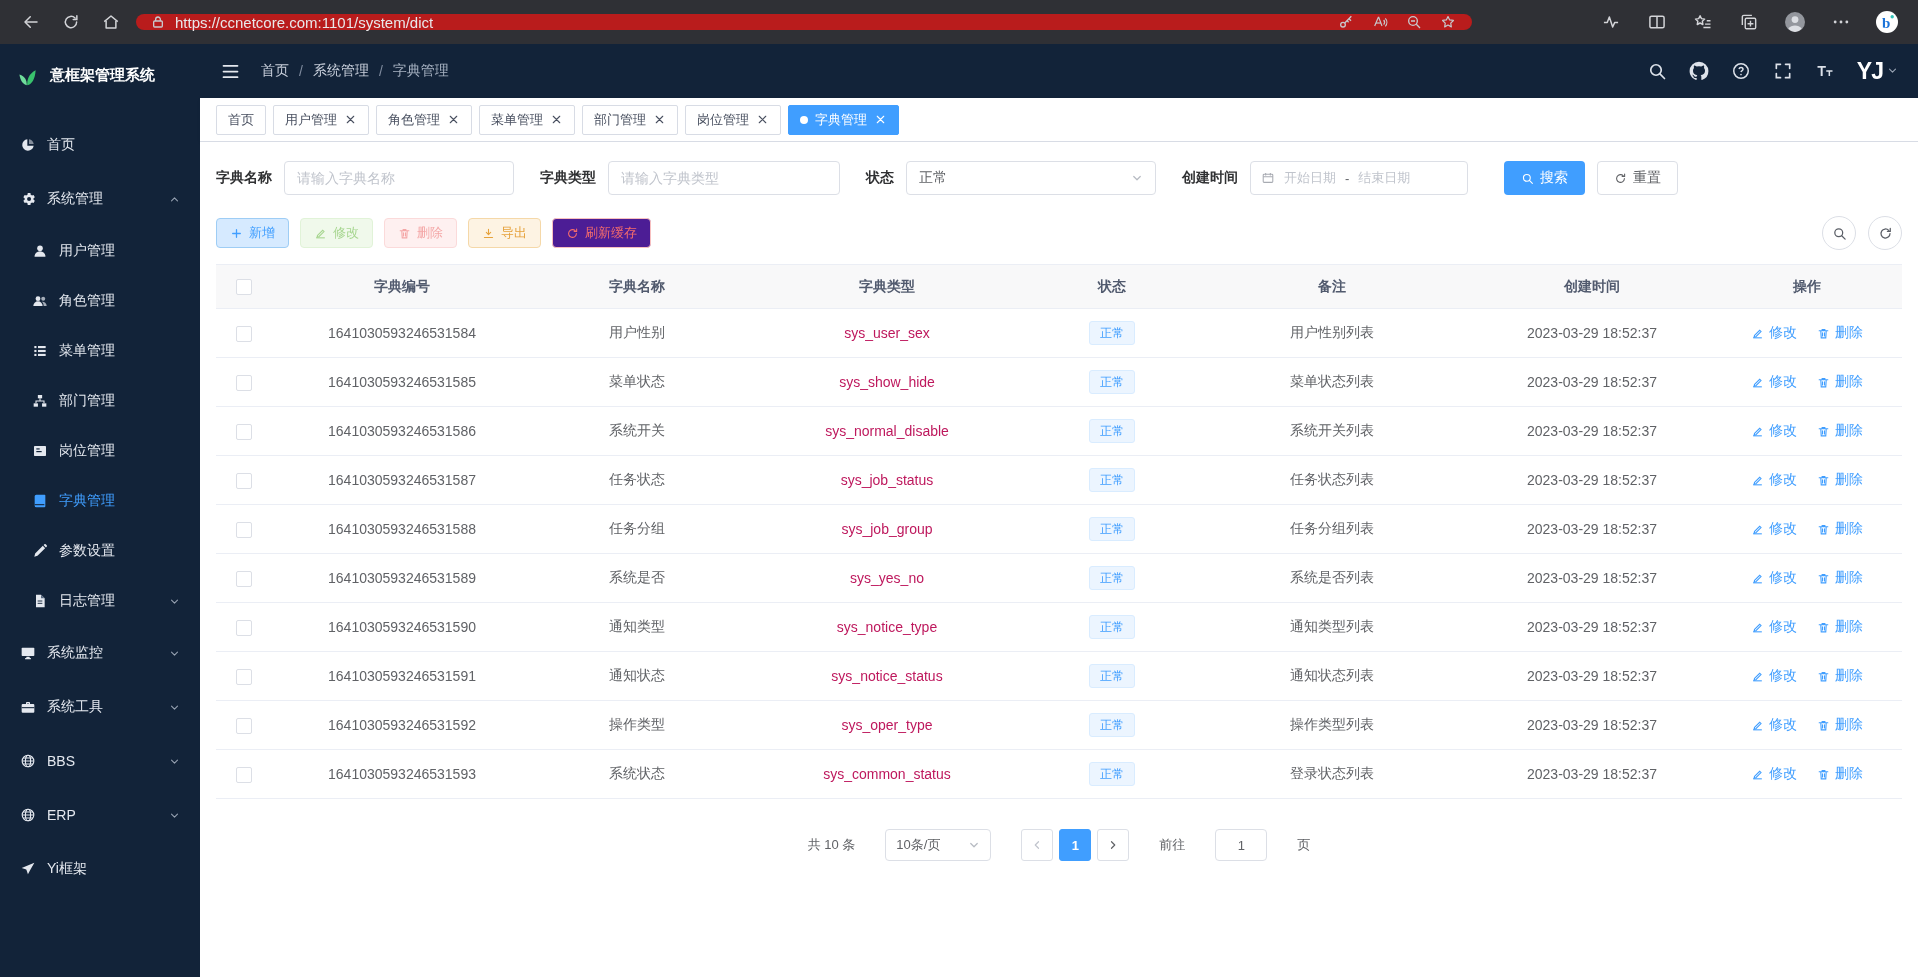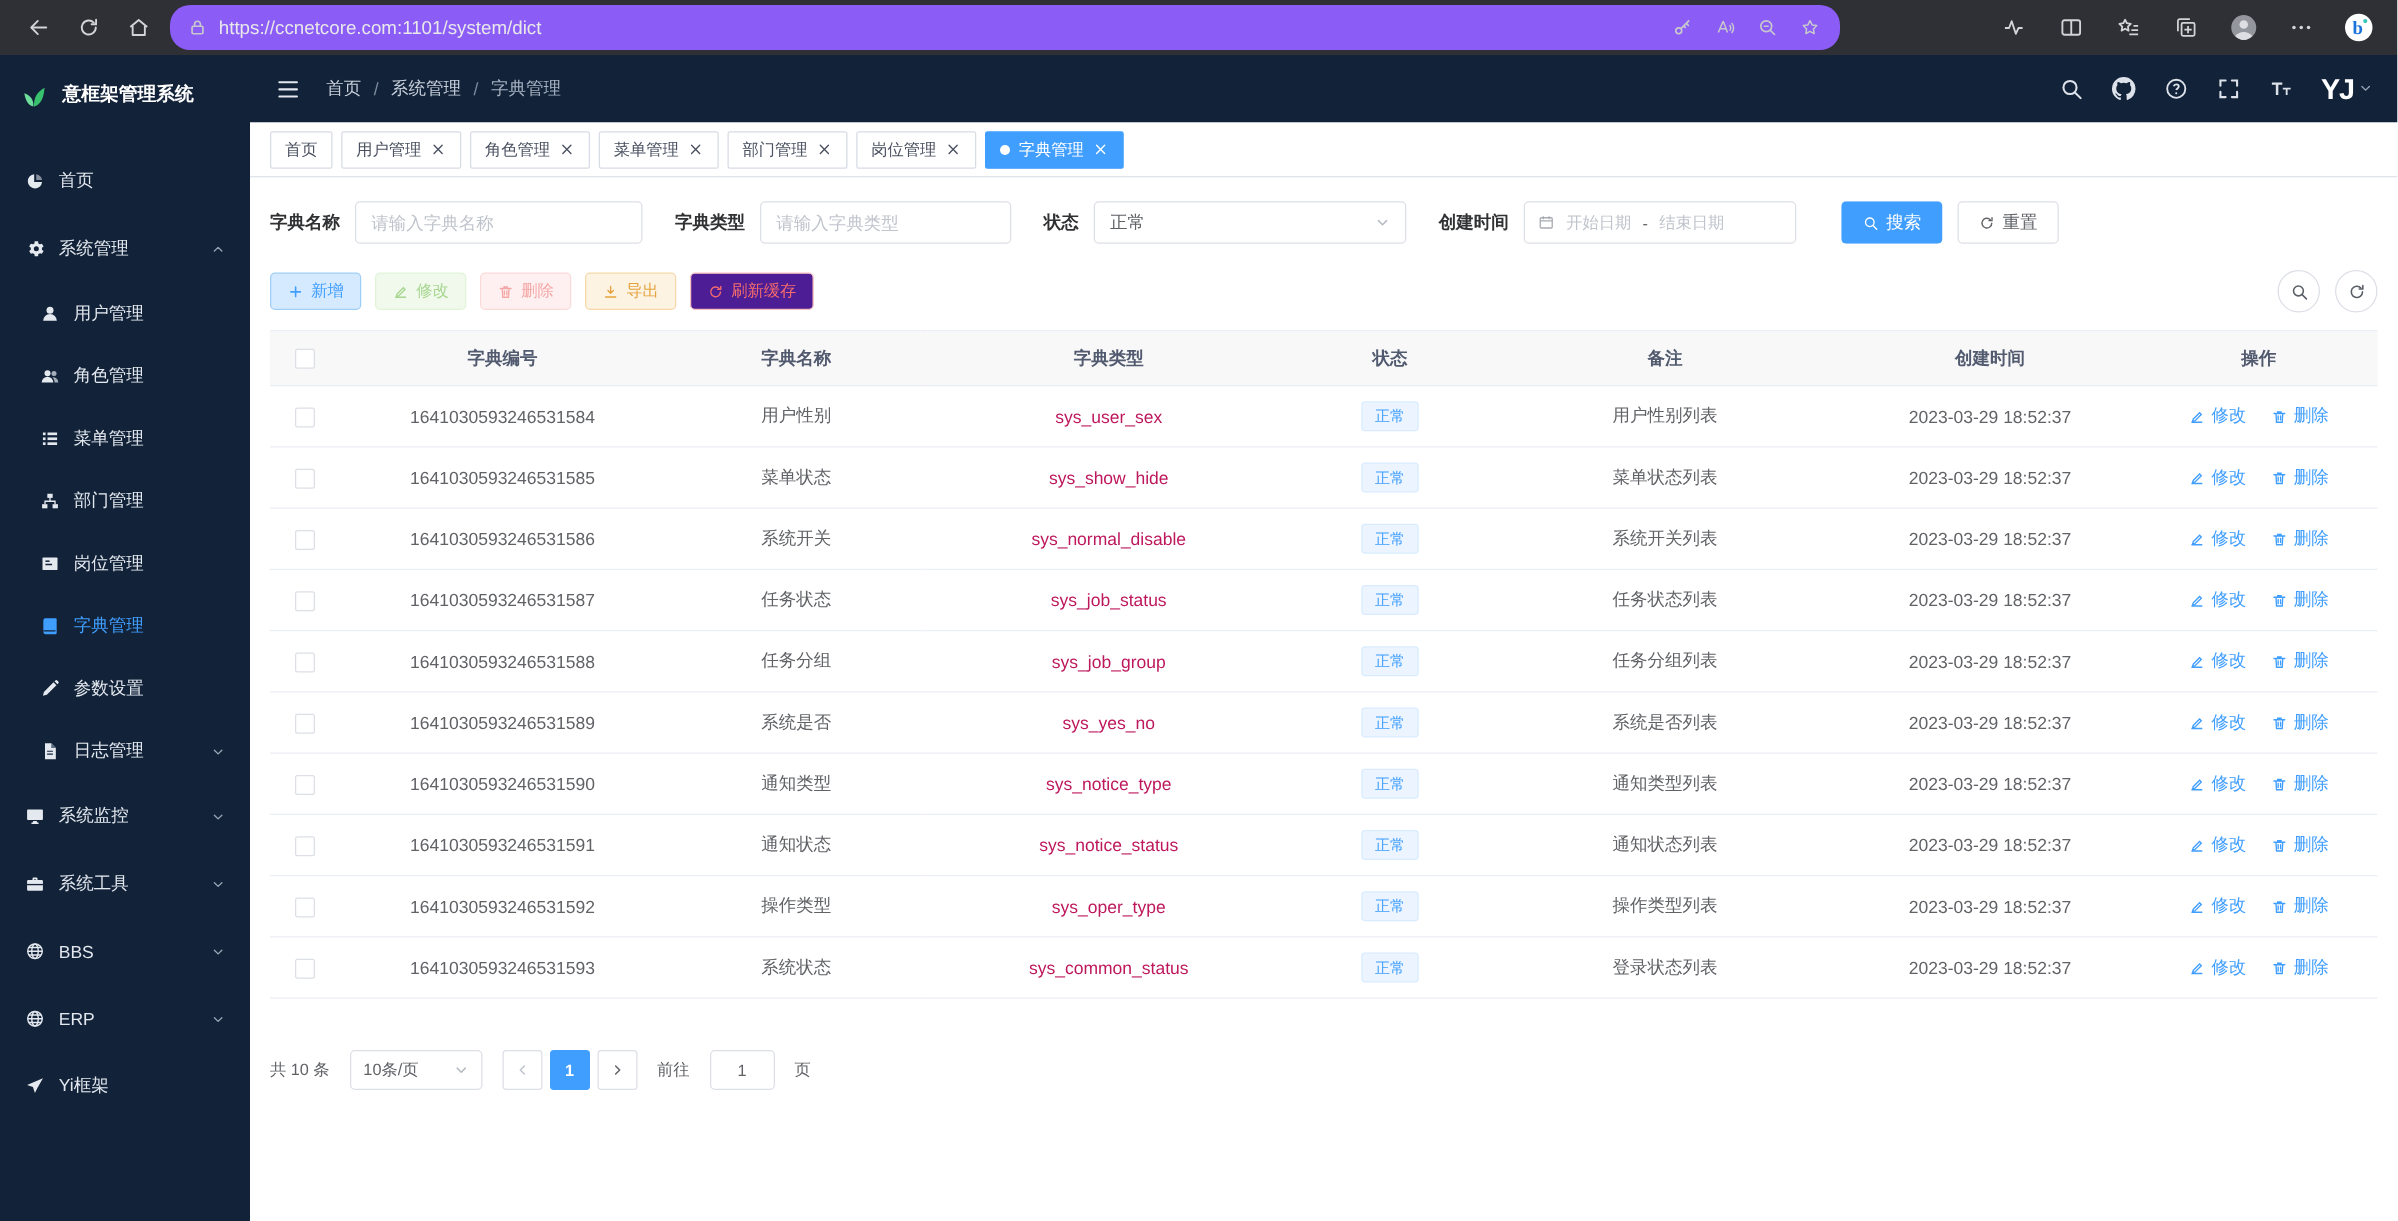--- a/index.html
+++ b/index.html
@@ -5,21 +5,21 @@
   *{box-sizing:border-box;margin:0;padding:0}
   html,body{width:1918px;height:977px;overflow:hidden}
   body{font-family:"Liberation Sans","DejaVu Sans",sans-serif;font-size:14px;color:#606266;background:#fff}
   [data-icon]{display:inline-flex;align-items:center;justify-content:center;flex:none}
   [data-icon] svg{width:100%;height:100%;display:block}
 
   
   .browser-bar{height:44px;background:#2f3035;display:flex;align-items:center;padding:0 12px;gap:6px}
   .b-nav{display:flex;gap:2px}
   .b-nav .icon-btn{width:38px;height:34px;padding:8px 10px;color:#d3d4d8;border-radius:6px;cursor:pointer}
-  .addr{flex:1;max-width:1336px;height:36px;background:#8b5cf6;border-radius:16px;display:flex;align-items:center;gap:9px;padding:0 8px 0 14px}
+  .addr{flex:1;max-width:1336px;height:16px;background:#b91c1c;border-radius:16px;display:flex;align-items:center;gap:9px;padding:0 8px 0 14px}
   .addr .site-icon{width:16px;height:16px;color:#c8c9cd}
   .url-text{color:#e8e8ea;font-size:15px;flex:1;white-space:nowrap;overflow:hidden;cursor:text}
   .addr-tools{display:flex;gap:2px}
   .addr-tools .icon-btn{width:32px;height:26px;padding:5px 8px;color:#c8c9cd;border-radius:13px;cursor:pointer}
   .b-tools{margin-left:auto;display:flex;gap:8px;align-items:center}
   .b-tools .icon-btn{width:38px;height:34px;padding:7px 9px;color:#d3d4d8;border-radius:6px;cursor:pointer}
   .b-tools .icon-btn[data-icon="profile"],.b-tools .icon-btn[data-icon="copilot"]{padding:5px 7px}
 
   
   .app{display:flex;height:933px}
@@ -58,21 +58,21 @@
   .tag .x{width:13px;height:13px;color:inherit}
 
   
   .content{flex:1;background:#fff;padding:18px 16px 0}
 
   .filter-row{display:flex;align-items:center;gap:26px;height:36px;margin-bottom:20px}
   .filter-item{display:flex;align-items:center;gap:12px}
   .filter-item label{font-weight:bold;color:#303133;font-size:14px;white-space:nowrap}
   .f-input{height:34px;border:1px solid #dcdfe6;border-radius:4px;padding:0 12px;font-size:14px;color:#b91c1c;outline:none;background:#fff}
   .f-input::placeholder{color:#c0c4cc}
-  .w-name{width:230px}.w-type{width:201px}
+  .w-name{width:230px}.w-type{width:232px}
   .f-select{width:250px;height:34px;border:1px solid #dcdfe6;border-radius:4px;display:flex;align-items:center;justify-content:space-between;padding:0 12px;color:#606266;cursor:pointer;background:#fff}
   .sel-caret{width:12px;height:12px;color:#b6bac2}
   .f-date{width:218px;height:34px;border:1px solid #dcdfe6;border-radius:4px;display:flex;align-items:center;gap:9px;padding:0 10px;background:#fff}
   .f-date .cal{width:14px;height:14px;color:#a8abb2}
   .f-date .ph{color:#c0c4cc;font-size:13px}
   .f-date .sep{color:#606266;font-size:13px}
   .btn{display:inline-flex;align-items:center;gap:6px;border-radius:4px;cursor:pointer;font-size:14px;border:1px solid transparent;background:#fff;padding:0 16px;height:34px;white-space:nowrap}
   .btn [data-icon]{width:13px;height:13px}
   .btn-primary{background:#409eff;color:#fff}
   .btn-reset{border-color:#dcdfe6;color:#606266}
@@ -92,21 +92,21 @@
   table.grid{width:100%;border-collapse:collapse;table-layout:fixed}
   .grid th{background:#f8f8f9;color:#515a6e;font-weight:bold;font-size:14px;height:44px;border-top:1px solid #ebeef5;border-bottom:1px solid #ebeef5;text-align:center}
   .grid td{height:49px;border-bottom:1px solid #ebeef5;text-align:center;font-size:14px;color:#606266;white-space:nowrap;overflow:hidden}
   .cbx{display:inline-block;width:16px;height:16px;border:1px solid #dcdfe6;border-radius:2px;background:#fff;vertical-align:middle;cursor:pointer}
   .type-link{color:#be185d;cursor:pointer;text-decoration:none}
   .tag-status{display:inline-block;background:#ecf5ff;border:1px solid #d9ecff;color:#409eff;font-size:12px;padding:0 10px;height:24px;line-height:22px;border-radius:3px}
   .ops-wrap{display:flex;justify-content:center;gap:20px}
   .op{color:#409eff;display:inline-flex;align-items:center;gap:5px;cursor:pointer;font-size:14px;text-decoration:none}
   .op [data-icon]{width:13px;height:13px}
 
-  .pager{display:flex;align-items:center;justify-content:flex-start;gap:16px;margin-top:41px;font-size:13px;color:#606266;padding-bottom:20px}
+  .pager{display:flex;align-items:center;justify-content:center;gap:30px;margin-top:30px;font-size:13px;color:#606266;padding-bottom:20px}
   .pg-size{width:106px;height:32px;border:1px solid #dcdfe6;border-radius:4px;display:flex;align-items:center;justify-content:space-between;padding:0 10px;cursor:pointer;background:#fff}
   .pg-pages{display:flex;gap:6px;align-items:center}
   .pg-btn{min-width:32px;height:32px;border:1px solid #dcdfe6;background:#fff;color:#606266;border-radius:3px;display:inline-flex;align-items:center;justify-content:center;cursor:pointer;font-size:13px}
   .pg-btn.disabled{color:#c0c4cc}
   .pg-btn.active{background:#409eff;border-color:#409eff;color:#fff;font-weight:bold}
   .pg-btn [data-icon]{width:12px;height:12px}
   .pg-goto{width:52px;height:32px;border:1px solid #dcdfe6;border-radius:4px;text-align:center;font-size:13px;color:#606266;outline:none}
 </style>
 </head>
 <body>

